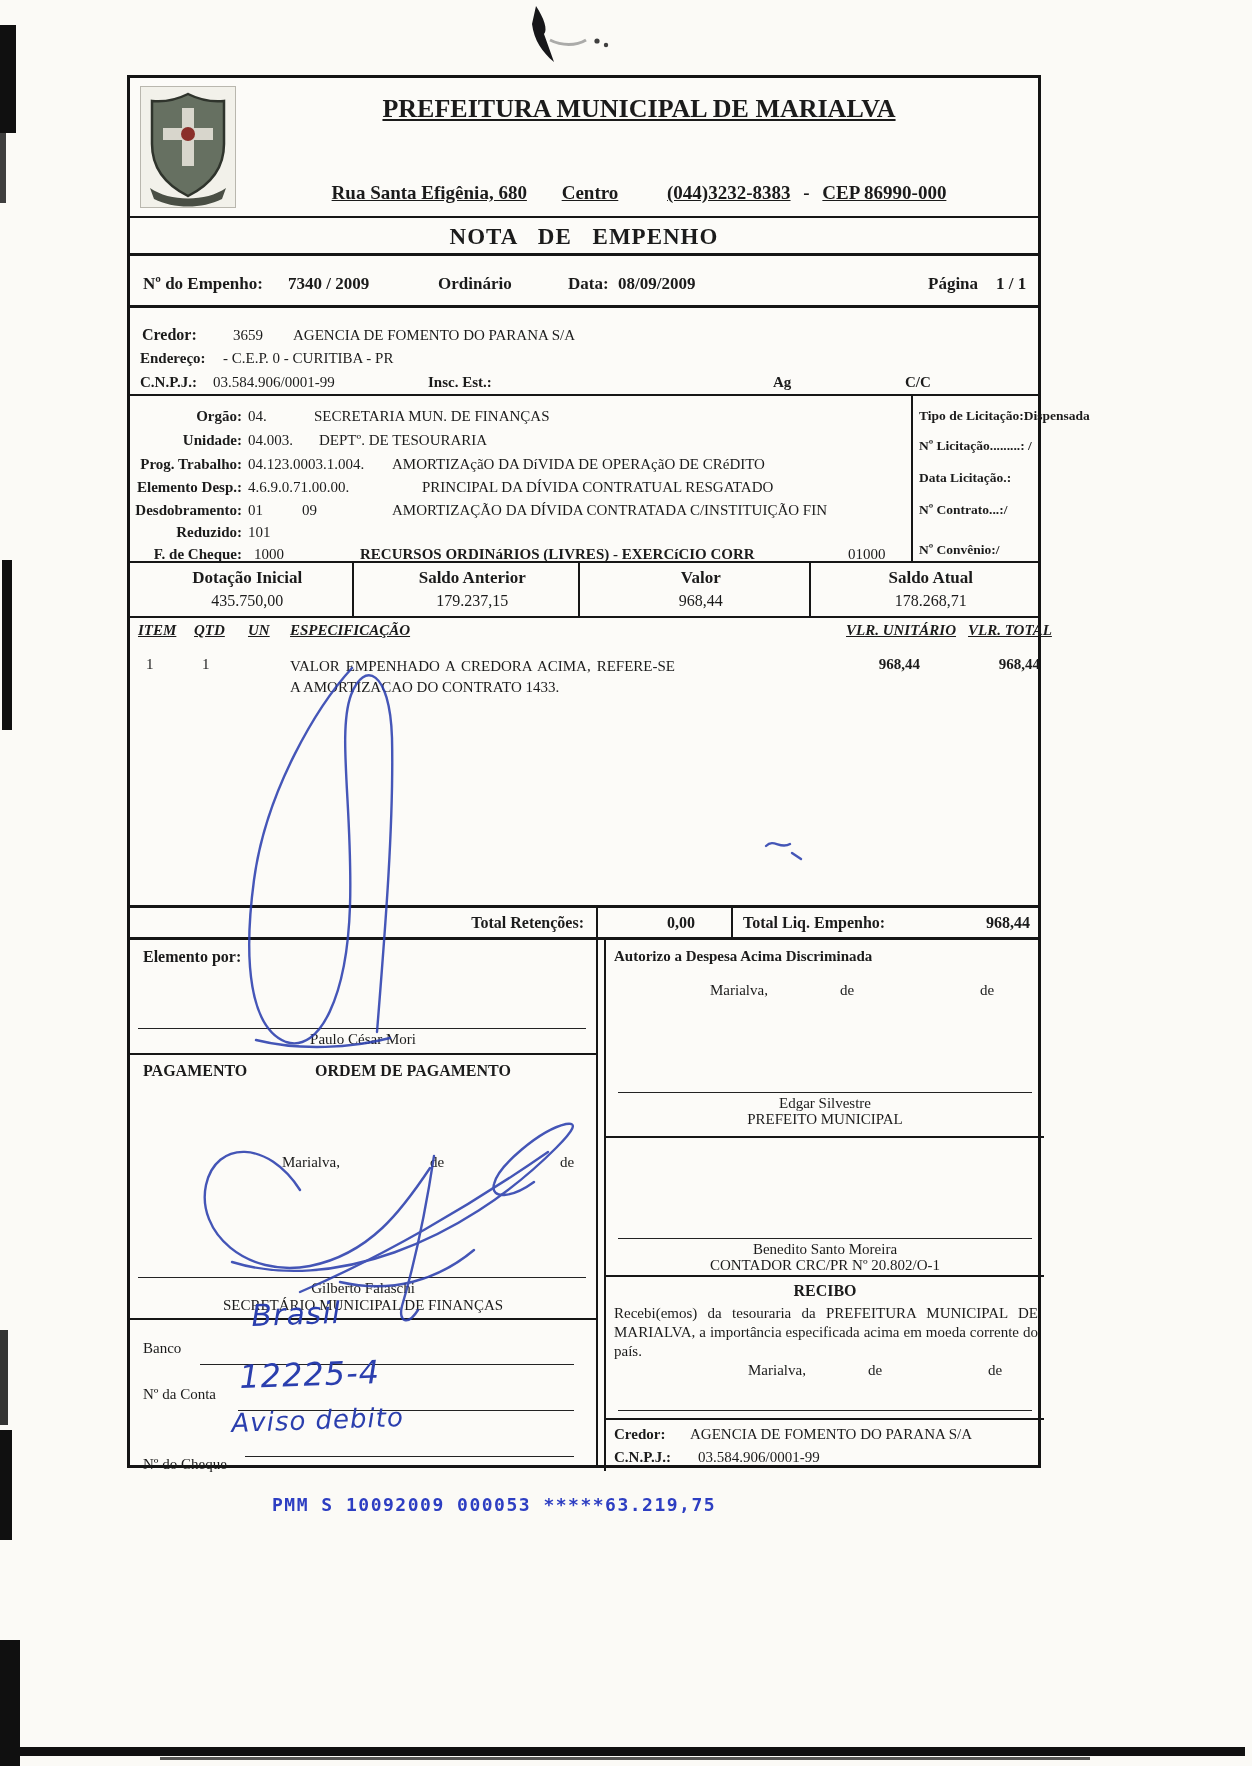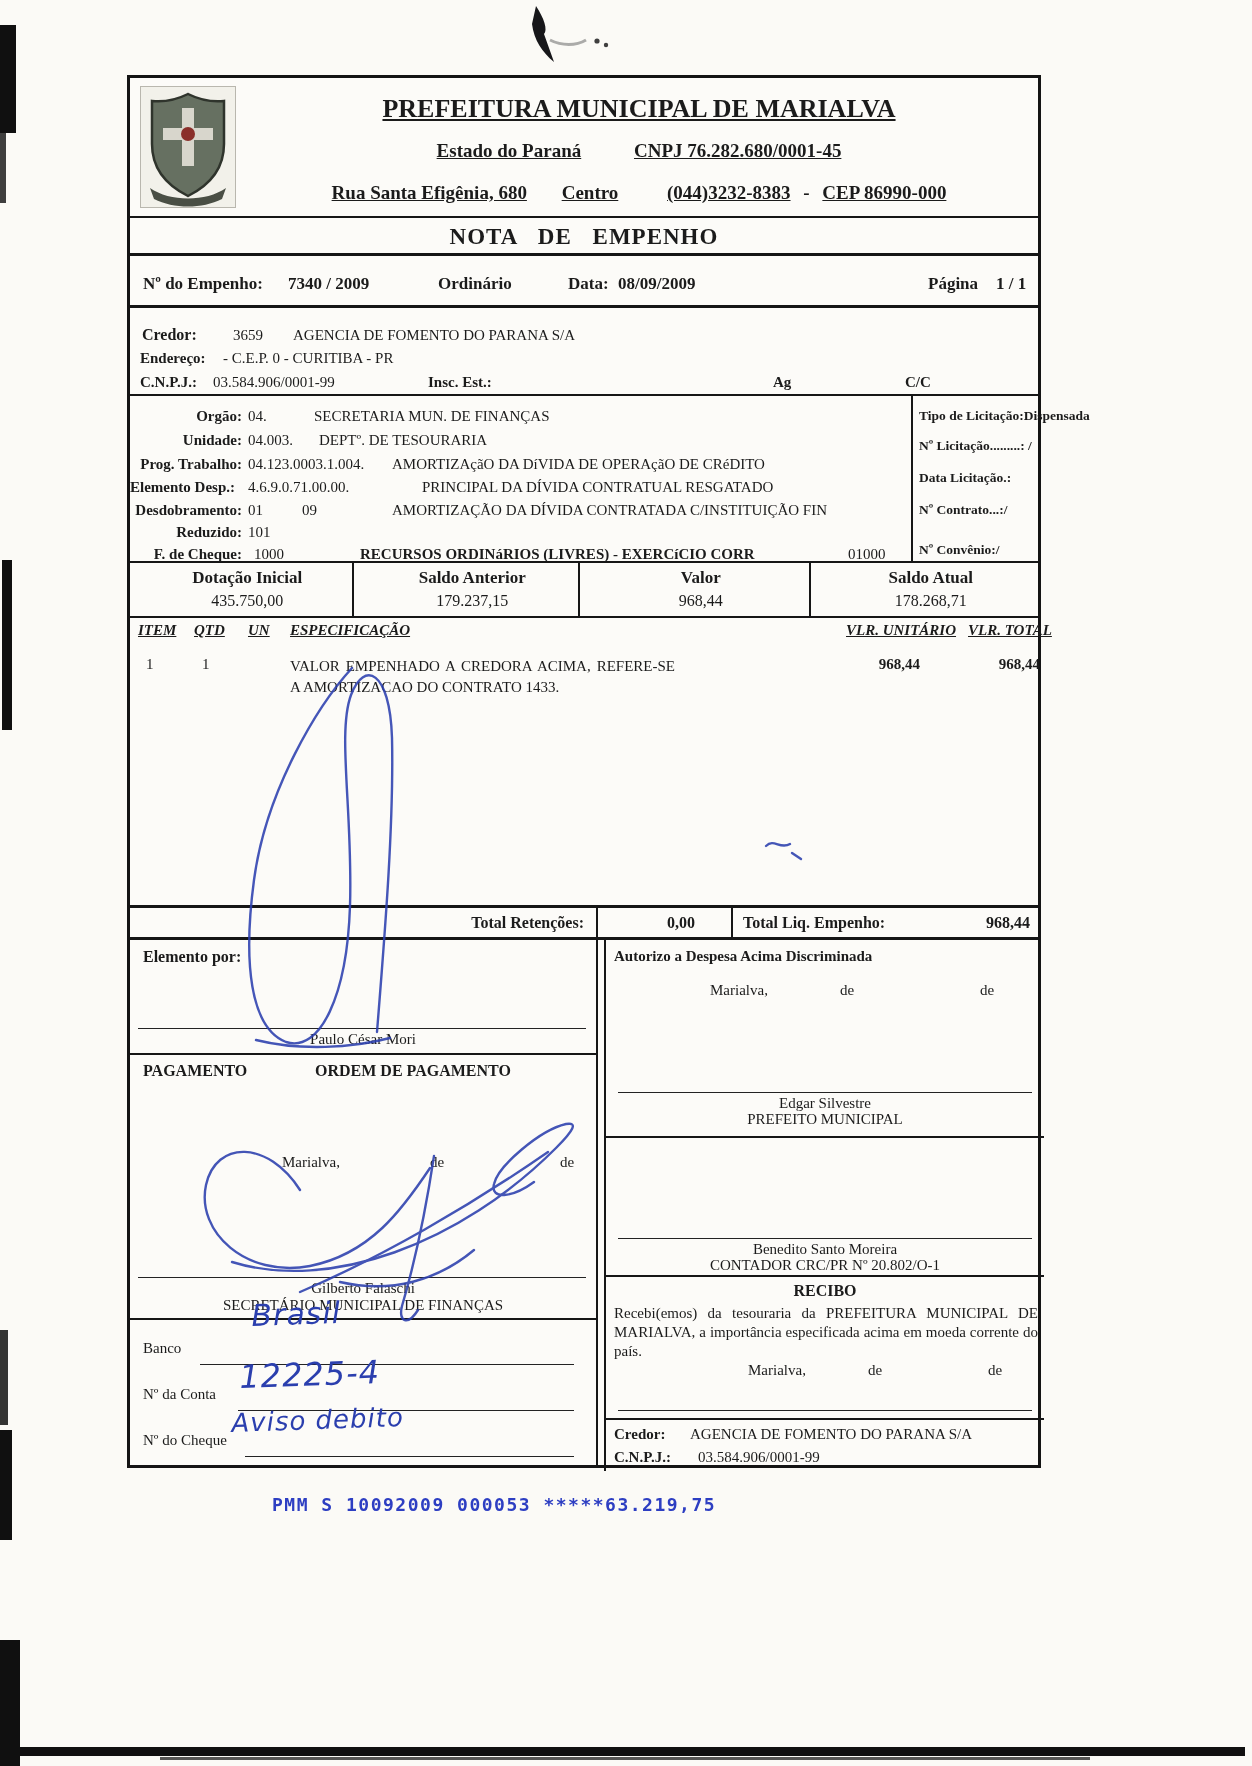--- a/index.html
+++ b/index.html
@@ -55,24 +55,20 @@
         <svg width="96" height="122" viewBox="0 0 96 122">
           <rect x="0.5" y="0.5" width="95" height="121" fill="#f2f1ea" stroke="#b9b7ae"></rect>
           <path d="M48 8 C60 14 74 16 84 15 L84 58 C84 84 68 100 48 110 C28 100 12 84 12 58 L12 15 C22 16 36 14 48 8 Z" fill="#667061" stroke="#2f342c" stroke-width="2.5"></path>
           <rect x="42" y="22" width="12" height="58" fill="#d8d6cc"></rect>
           <rect x="23" y="42" width="50" height="12" fill="#d8d6cc"></rect>
           <circle cx="48" cy="48" r="7" fill="#8a2f2a"></circle>
           <path d="M10 102 C30 116 66 116 86 102 L82 113 C62 123 34 123 14 113 Z" fill="#4a4f45"></path>
         </svg>
       </div>
       <div class="ab ctr b u" style="left:110px;right:0;top:16px;font-size:26px;">PREFEITURA MUNICIPAL DE MARIALVA</div>
-      <div class="ab ctr" style="left:110px;right:0;top:62px;font-size:19px;">
-        <span class="b u">Estado do Paraná</span>
-        <span class="b u" style="margin-left:48px;">CNPJ 76.282.680/0001-45</span>
-      </div>
       <div class="ab ctr" style="left:110px;right:0;top:104px;font-size:19px;">
         <span class="b u">Rua Santa Efigênia, 680</span>
         <span class="b u" style="margin-left:30px;">Centro</span>
         <span class="b u" style="margin-left:44px;">(044)3232-8383</span>
         <span class="b" style="margin:0 8px;">-</span>
         <span class="b u">CEP 86990-000</span>
       </div>
     </div>
 
     <div class="sec" style="top:140px;height:38px;border-bottom-width:3px;">
@@ -110,21 +106,21 @@
       <span class="ab f15" style="left:184px;top:12px;">SECRETARIA MUN. DE FINANÇAS</span>
 
       <span class="ab b f15" style="left:0;top:36px;width:112px;text-align:right;">Unidade:</span>
       <span class="ab f15" style="left:118px;top:36px;">04.003.</span>
       <span class="ab f15" style="left:189px;top:36px;">DEPTº. DE TESOURARIA</span>
 
       <span class="ab b f15" style="left:0;top:60px;width:112px;text-align:right;">Prog. Trabalho:</span>
       <span class="ab f15" style="left:118px;top:60px;">04.123.0003.1.004.</span>
       <span class="ab f15" style="left:262px;top:60px;">AMORTIZAçãO DA DíVIDA DE OPERAçãO DE CRéDITO</span>
 
-      <span class="ab b f15" style="left:0;top:83px;width:112px;text-align:left;">Elemento Desp.:</span>
+      <span class="ab b f15" style="left:0;top:83px;width:112px;text-align:right;">Elemento Desp.:</span>
       <span class="ab f15" style="left:118px;top:83px;">4.6.9.0.71.00.00.</span>
       <span class="ab f15" style="left:292px;top:83px;">PRINCIPAL DA DÍVIDA CONTRATUAL RESGATADO</span>
 
       <span class="ab b f15" style="left:0;top:106px;width:112px;text-align:right;">Desdobramento:</span>
       <span class="ab f15" style="left:118px;top:106px;">01</span>
       <span class="ab f15" style="left:172px;top:106px;">09</span>
       <span class="ab f15" style="left:262px;top:106px;">AMORTIZAÇÃO DA DÍVIDA CONTRATADA C/INSTITUIÇÃO FIN</span>
 
       <span class="ab b f15" style="left:0;top:128px;width:112px;text-align:right;">Reduzido:</span>
       <span class="ab f15" style="left:118px;top:128px;">101</span>
@@ -206,21 +202,21 @@
 
         <div class="sline" style="left:8px;right:10px;top:337px;"></div>
         <div class="ab ctr f15" style="left:0;right:0;top:340px;">Gilberto Falaschi</div>
         <div class="ab ctr f15" style="left:0;right:0;top:357px;">SECRETÁRIO MUNICIPAL DE FINANÇAS</div>
         <div class="sline" style="left:0;right:0;top:378px;border-top:2px solid #161616;"></div>
 
         <span class="ab f15" style="left:13px;top:400px;">Banco</span>
         <div class="sline" style="left:70px;right:22px;top:424px;"></div>
         <span class="ab f15" style="left:13px;top:446px;">Nº da Conta</span>
         <div class="sline" style="left:108px;right:22px;top:470px;"></div>
-        <span class="ab f15" style="left:13px;top:492px;">Nº do Cheque</span>
+        <span class="ab f15" style="left:13px;top:516px;">Nº do Cheque</span>
         <div class="sline" style="left:115px;right:22px;top:516px;"></div>
       </div>
 
       <div class="ab" style="left:474px;top:0;width:440px;height:531px;border-left:2px solid #161616;">
         <span class="ab b f15" style="left:8px;top:8px;">Autorizo a Despesa Acima Discriminada</span>
         <span class="ab f15" style="left:104px;top:42px;">Marialva,</span>
         <span class="ab f15" style="left:234px;top:42px;">de</span>
         <span class="ab f15" style="left:374px;top:42px;">de</span>
 
         <div class="sline" style="left:12px;right:12px;top:152px;"></div>

